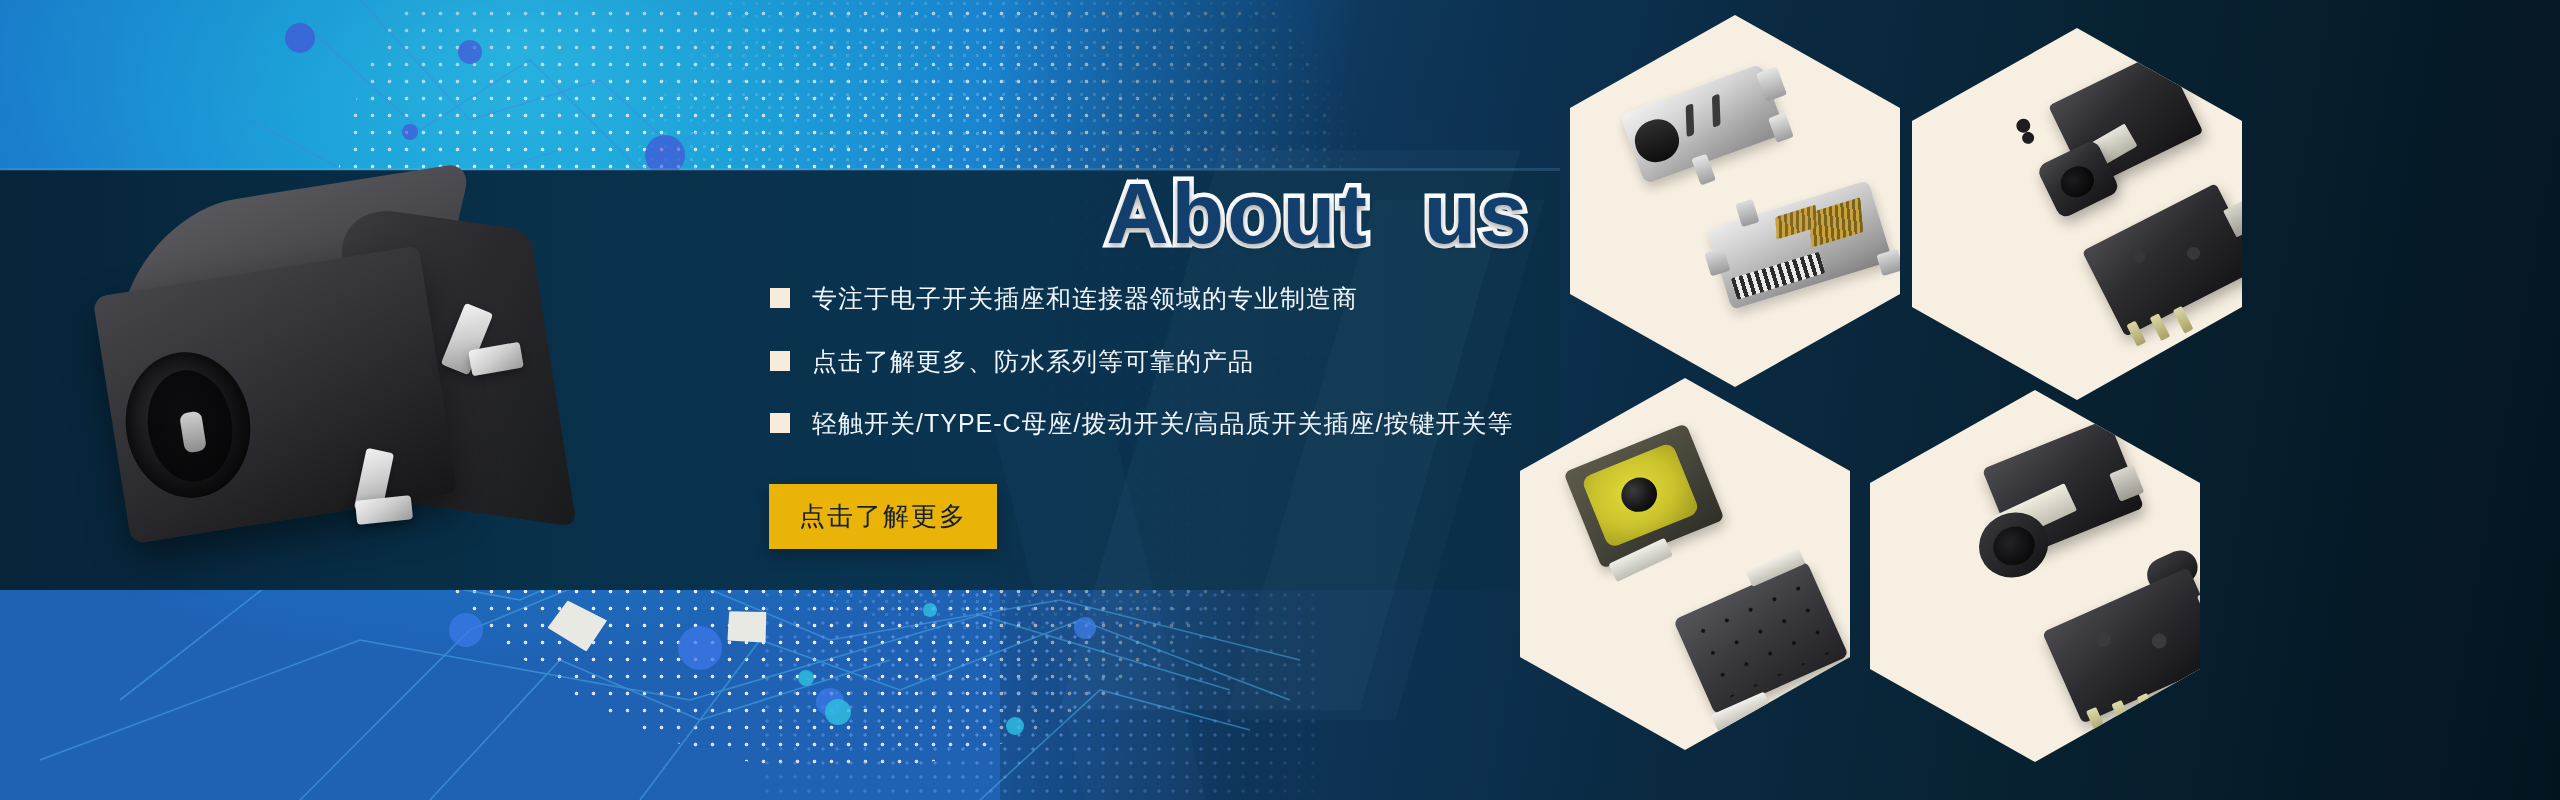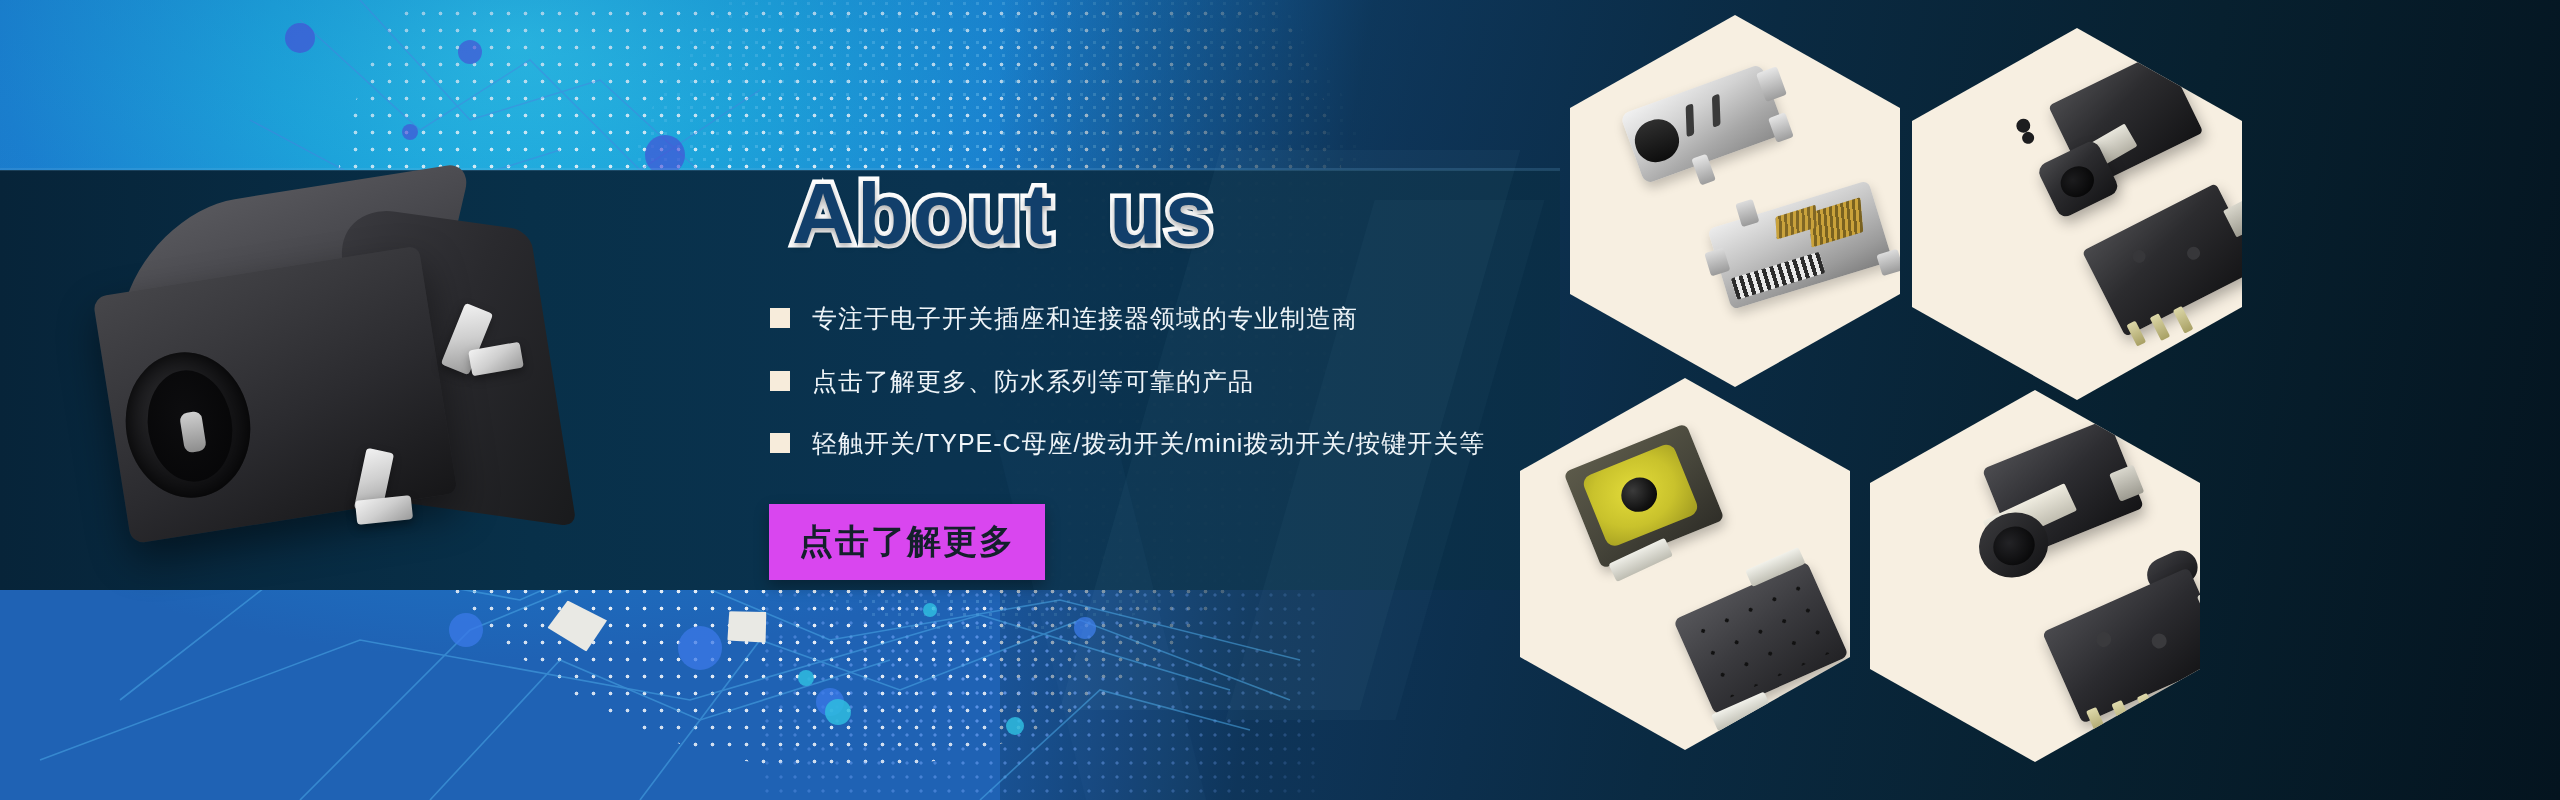--- a/index.html
+++ b/index.html
@@ -122,36 +122,36 @@
 
   
   .copy { position:absolute; left:770px; top:170px; width:760px; }
 
   .title {
     font-size:86px; font-weight:bold; letter-spacing:3px; line-height:1;
     color:#123f6b;
     -webkit-text-stroke:9px #ffffff;
     paint-order:stroke fill;
     text-shadow:0 3px 6px rgba(0,0,0,.35);
-    margin-left:22px; white-space:pre;
-  }
-
-  .bullets { margin-top:46px; }
+    margin-left:10px; white-space:pre;text-align:right;
+  }
+
+  .bullets { margin-top:26px; }
   .bullet { display:flex; align-items:center; margin-bottom:30px; }
   .bullet-mark {
     width:20px; height:20px; background:#f7ecdb; flex:0 0 20px; margin-right:22px;
   }
   .bullet-text {
     color:#eef4f8; font-size:25px; line-height:1.3; letter-spacing:1px; white-space:nowrap;
   }
 
   .cta {
     display:inline-block; margin-top:14px; margin-left:-1px;
-    background:#d946ef; color:#14202b;
-    font-size:34px; font-weight:bold; letter-spacing:2px;
+    background:#eab308; color:#14202b;
+    font-size:26px; font-weight:normal; letter-spacing:2px;
     padding:15px 30px; border:0; cursor:pointer;
     box-shadow:0 6px 14px rgba(0,0,0,.3);
   }
 
   
   .hexwrap { position:absolute; left:1540px; top:-10px; width:1020px; height:810px; }
   .hex {
     position:absolute; width:330px; height:372px;
     background:#f7efe1;
     clip-path:polygon(50% 0%, 100% 25%, 100% 75%, 50% 100%, 0% 75%, 0% 25%);
@@ -412,21 +412,21 @@
         <span class="bullet-text">专注于电子开关插座和连接器领域的专业制造商</span>
       </div>
 
       <div class="bullet">
         <span class="bullet-mark"></span>
         <span class="bullet-text">点击了解更多、防水系列等可靠的产品</span>
       </div>
 
       <div class="bullet">
         <span class="bullet-mark"></span>
-        <span class="bullet-text">轻触开关/TYPE-C母座/拨动开关/mini拨动开关/按键开关等</span>
+        <span class="bullet-text">轻触开关/TYPE-C母座/拨动开关/高品质开关插座/按键开关等</span>
       </div>
 
     </div>
 
     <button class="cta">点击了解更多</button>
   </div>
 
   <div class="hexwrap">
 
     <div class="hex hex-1">

